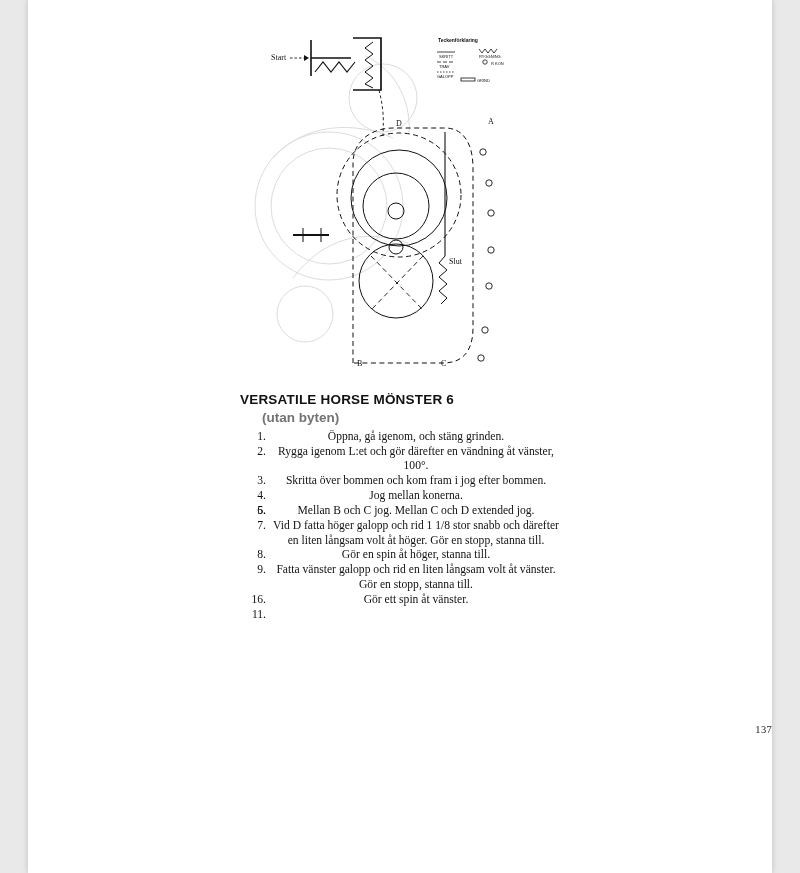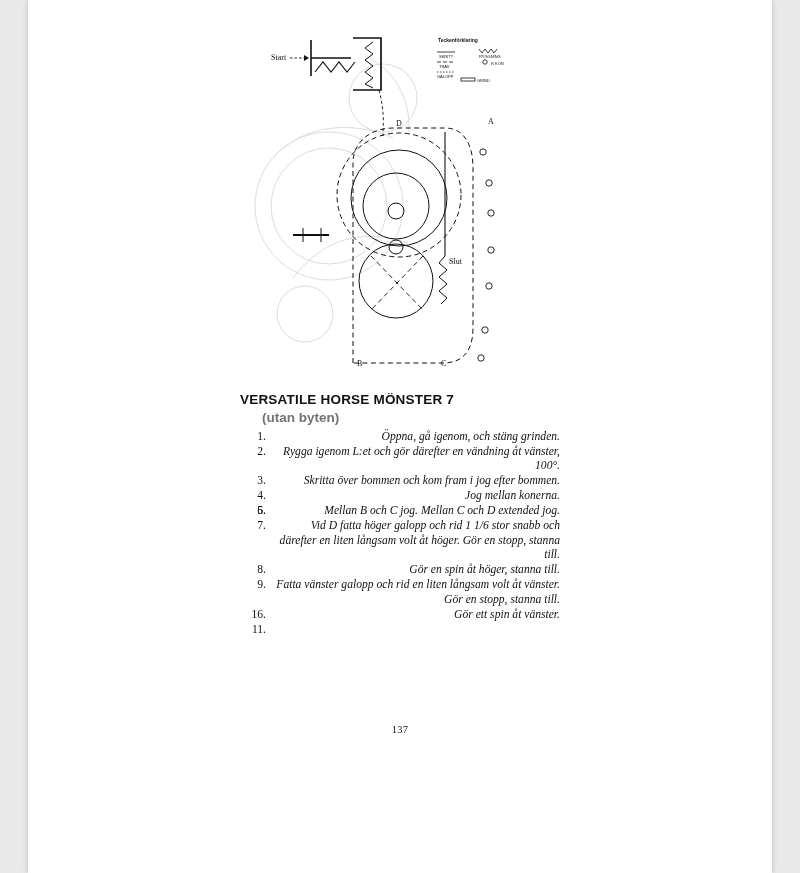--- a/index.html
+++ b/index.html
@@ -81,29 +81,28 @@
   ol.steps li .num {
     position: absolute;
     left: 0;
     top: 0;
     width: 26px;
     text-align: right;
     font-size: 11.6px;
   }
   ol.steps li .txt {
     display: block;
-    text-align: right;
-    font-style: italic;
+    text-align: center;
   }
   #page-number {
     position: absolute;
     left: 0;
     top: 724px;
     width: 744px;
-    text-align: center;
+    text-align: right;
     font-size: 10.5px;
     color: #222;
     letter-spacing: 0.3px;
     font-family: Liberation Serif, serif;
   }
 
   
   .dlabel {
     font-family: "Liberation Serif", serif;
     font-size: 8px;
@@ -223,21 +222,21 @@
           <text class="dlabel" x="255" y="96">A</text>
           <text class="dlabel" x="124" y="338">B</text>
           <text class="dlabel" x="208" y="338">C</text>
           <text class="dlabel" x="163" y="98">D</text>
         </g>
 
       </svg>
     </div>
 
     <div id="text-block">
-      <div class="title-line1">VERSATILE HORSE MÖNSTER 7</div>
+      <div class="title-line1">VERSATILE HORSE MÖNSTER 6</div>
       <div class="title-line2">(utan byten)</div>
 
       <ol class="steps">
         <li>
           <span class="num">1.</span>
           <span class="txt">Öppna, gå igenom, och stäng grinden.</span>
         </li>
         <li>
           <span class="num">2.</span>
           <span class="txt">Rygga igenom L:et och gör därefter en vändning åt vänster, 100°.</span>
@@ -252,21 +251,21 @@
         </li>
         <li>
           <span class="num">5.</span>
         </li>
         <li>
           <span class="num">6.</span>
           <span class="txt">Mellan B och C jog. Mellan C och D extended jog.</span>
         </li>
         <li>
           <span class="num">7.</span>
-          <span class="txt">Vid D fatta höger galopp och rid 1 1/6 stor snabb och därefter en liten långsam volt åt höger. Gör en stopp, stanna till.</span>
+          <span class="txt">Vid D fatta höger galopp och rid 1 1/8 stor snabb och därefter en liten långsam volt åt höger. Gör en stopp, stanna till.</span>
         </li>
         <li>
           <span class="num">8.</span>
           <span class="txt">Gör en spin åt höger, stanna till.</span>
         </li>
         <li>
           <span class="num">9.</span>
           <span class="txt">Fatta vänster galopp och rid en liten långsam volt åt vänster. Gör en stopp, stanna till.</span>
         </li>
         <li>

